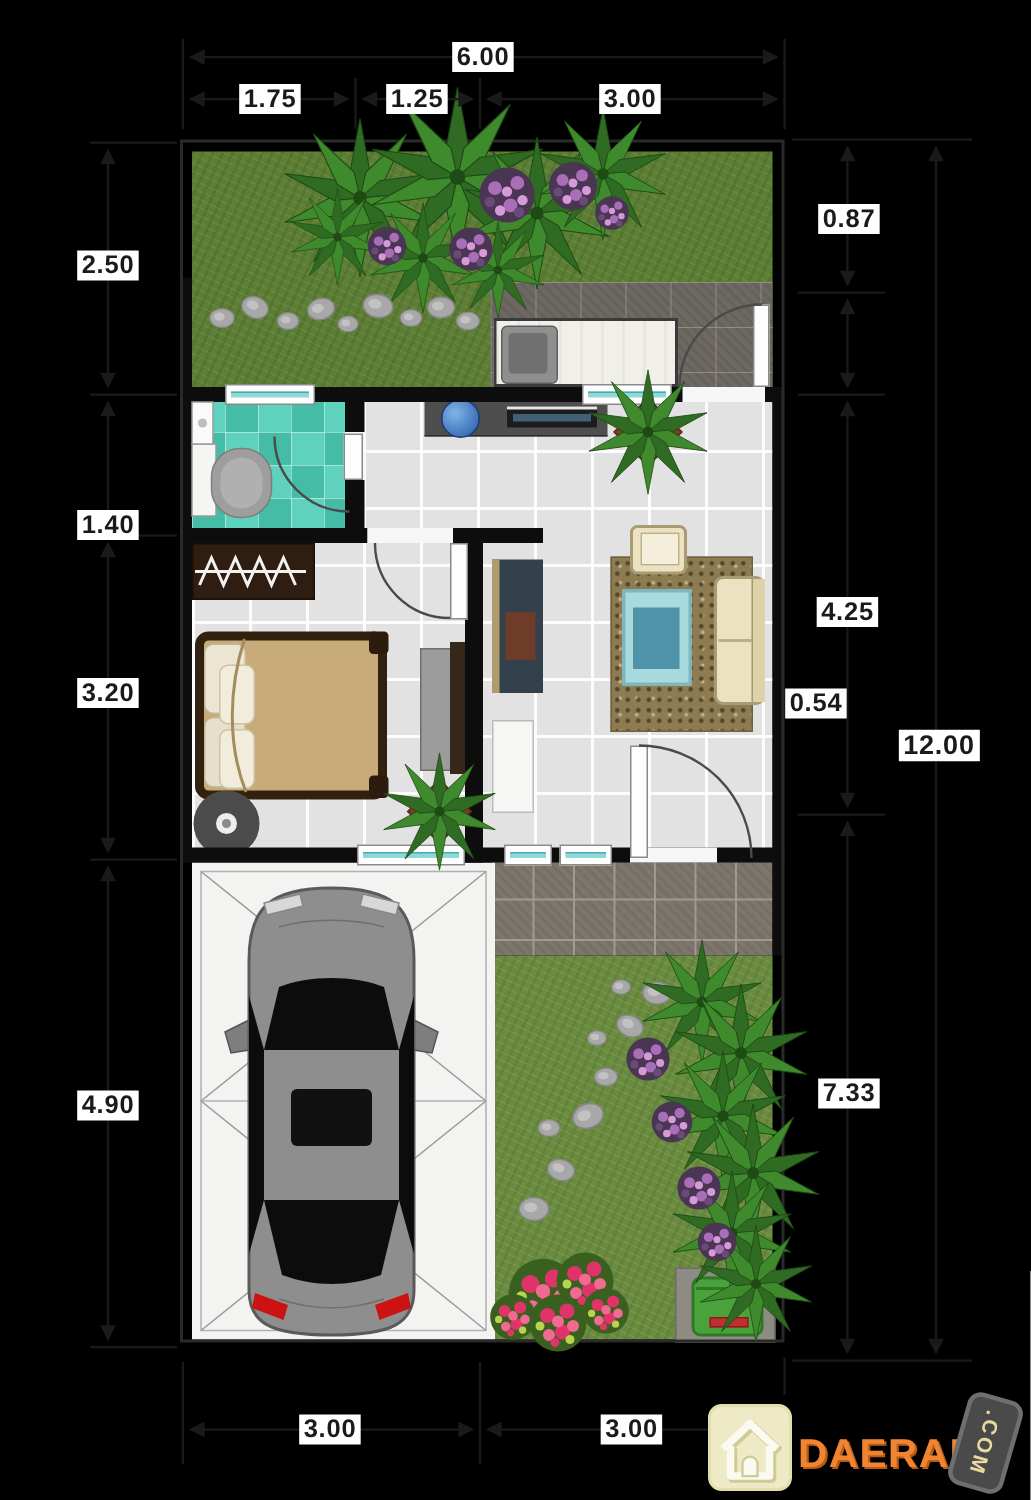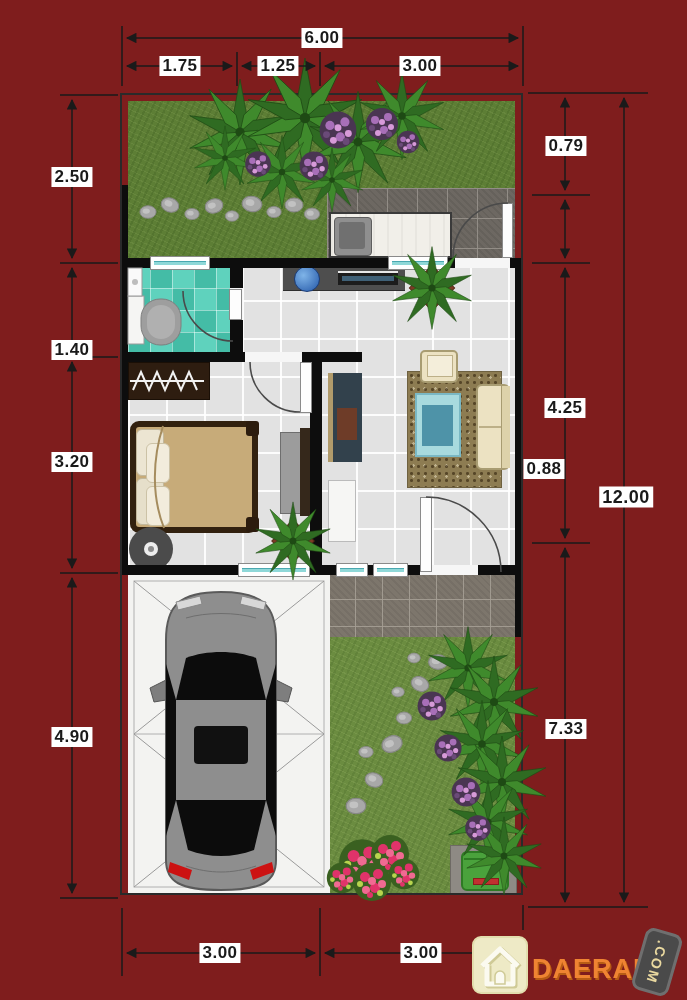--- a/index.html
+++ b/index.html
@@ -1,16 +1,16 @@
 <!DOCTYPE html>
 <html><head>
 <meta charset="utf-8">
 <style>
   html,body{margin:0;padding:0;background:#fff;}
-  #canvas{position:relative;width:687px;height:1000px;background:#7f1d1d;overflow:hidden;
+  #canvas{position:relative;width:687px;height:1000px;background:#000000;overflow:hidden;
           font-family:"Liberation Sans",sans-serif;}
   .abs{position:absolute;}
   
   .grass-back{background-color:#5d7e35;
     background-image:repeating-linear-gradient(115deg,rgba(20,50,5,.12) 0 2px,transparent 2px 6px),
                      repeating-linear-gradient(25deg,rgba(220,240,160,.08) 0 1px,transparent 1px 5px);}
   .grass-front{background-color:#6b8c40;
     background-image:repeating-linear-gradient(115deg,rgba(20,50,5,.10) 0 2px,transparent 2px 6px),
                      repeating-linear-gradient(25deg,rgba(230,245,170,.09) 0 1px,transparent 1px 5px);}
   .tile-dark{background-color:#6d6862;
@@ -348,23 +348,23 @@
   <div class="dim" style="left:322px;top:38px;">6.00</div>
   <div class="dim" style="left:180px;top:66px;">1.75</div>
   <div class="dim" style="left:278px;top:66px;">1.25</div>
   <div class="dim" style="left:420px;top:66px;">3.00</div>
 
   <div class="dim" style="left:72px;top:177px;">2.50</div>
   <div class="dim" style="left:72px;top:310px;margin-top:40px;">1.40</div>
   <div class="dim" style="left:72px;top:462px;">3.20</div>
   <div class="dim" style="left:72px;top:737px;">4.90</div>
 
-  <div class="dim" style="left:566px;top:146px;">0.79</div>
+  <div class="dim" style="left:566px;top:146px;">0.87</div>
   <div class="dim" style="left:565px;top:408px;">4.25</div>
-  <div class="dim" style="left:544px;top:469px;">0.88</div>
+  <div class="dim" style="left:544px;top:469px;">0.54</div>
   <div class="dim" style="left:566px;top:729px;">7.33</div>
   <div class="dim" style="left:626px;top:497px;font-size:18px;">12.00</div>
 
   <div class="dim" style="left:220px;top:953px;">3.00</div>
   <div class="dim" style="left:421px;top:953px;">3.00</div>
 
   <div id="logo">
     <div class="house-badge">
       <svg width="52" height="54" viewBox="0 0 52 54">
         <g fill="none" stroke="#cfca96" stroke-width="6" stroke-linejoin="round" transform="translate(1.5,1.5)">

